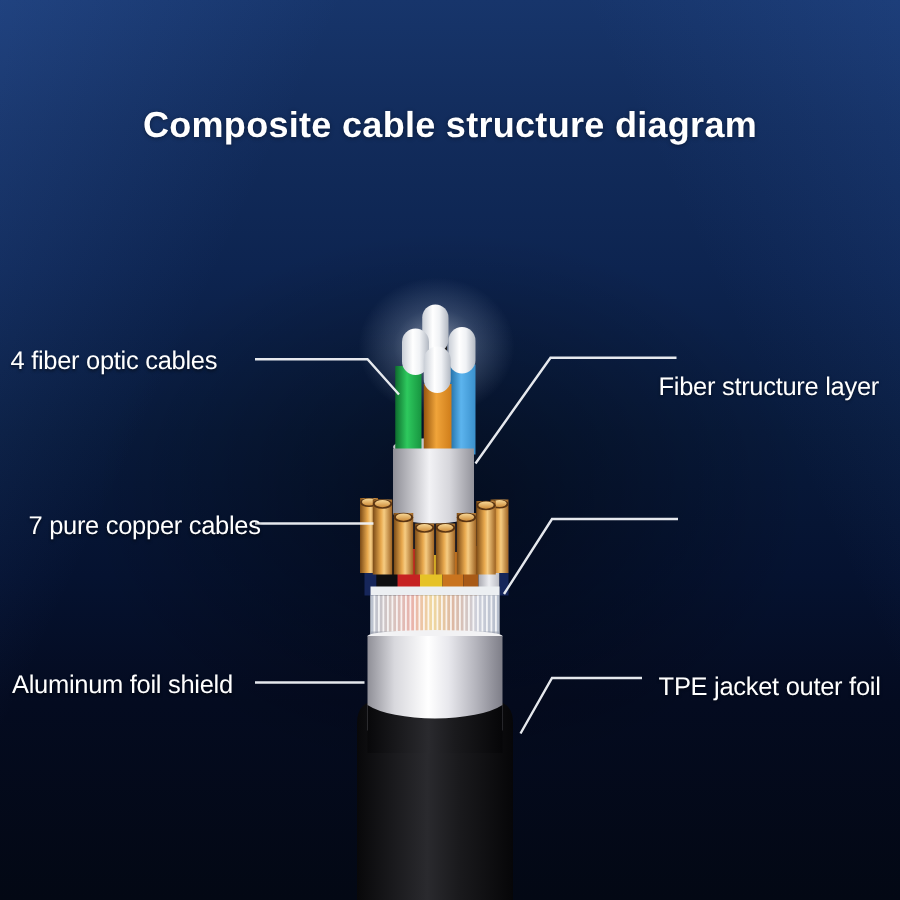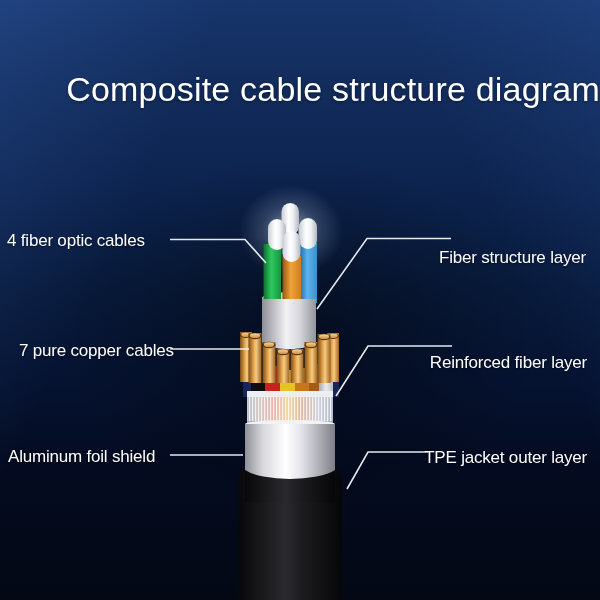--- a/index.html
+++ b/index.html
@@ -6,22 +6,22 @@
   #stage{
     position:relative;width:600px;height:600px;overflow:hidden;
     font-family:"Liberation Sans",sans-serif;
     background:
       radial-gradient(ellipse 55% 42% at 50% 56%, rgba(0,0,0,0.42), rgba(0,0,0,0) 72%),
       linear-gradient(115deg, rgba(70,120,210,0.20) 0%, rgba(70,120,210,0) 26%),
       linear-gradient(245deg, rgba(60,110,200,0.16) 0%, rgba(60,110,200,0) 24%),
       linear-gradient(180deg,#17356b 0%, #122c5c 14%, #0d2450 30%, #081a3b 48%, #051230 64%, #040b20 78%, #030814 100%);
   }
   .title{
-    position:absolute;left:0;top:70px;width:100%;text-align:right;
-    color:#fff;font-weight:400;font-size:34px;letter-spacing:0.2px;
+    position:absolute;left:0;top:70px;width:100%;text-align:center;
+    color:#fff;font-weight:700;font-size:24px;letter-spacing:0.2px;
     text-shadow:0 1px 3px rgba(0,0,0,0.4);
   }
   .lbl{
     position:absolute;color:#fff;font-weight:400;font-size:17px;
     letter-spacing:-0.2px;white-space:nowrap;text-shadow:0 1px 2px rgba(0,0,0,0.5);
   }
   #lbl-fiber-optic{left:7px;top:231px;}
   #lbl-copper{left:19px;top:341px;}
   #lbl-aluminum{left:8px;top:447px;text-align:right;}
   #lbl-jacketing{right:14px;top:248px;}
@@ -218,16 +218,15 @@
       <polyline stroke="#f2f4f8" points="451,238.5 367,238.5 317,309"></polyline>
       <polyline stroke="#f2f4f8" points="452,346 368,346 336,396"></polyline>
       <polyline stroke="#f2f4f8" points="428,452 368,452 347,489"></polyline>
     </g>
   </svg>
 
   <div class="lbl" id="lbl-fiber-optic">4 fiber optic cables</div>
   <div class="lbl" id="lbl-copper">7 pure copper cables</div>
   <div class="lbl" id="lbl-aluminum">Aluminum foil shield</div>
   <div class="lbl" id="lbl-jacketing">Fiber structure layer</div>
-  <div class="lbl" id="lbl-reinforced">Reinforced fiber layer</div>
-  <div class="lbl" id="lbl-tpe">TPE jacket outer layer</div>
+  <div class="lbl" id="lbl-tpe">TPE jacket outer foil</div>
 
 </div>
 
 </body></html>

